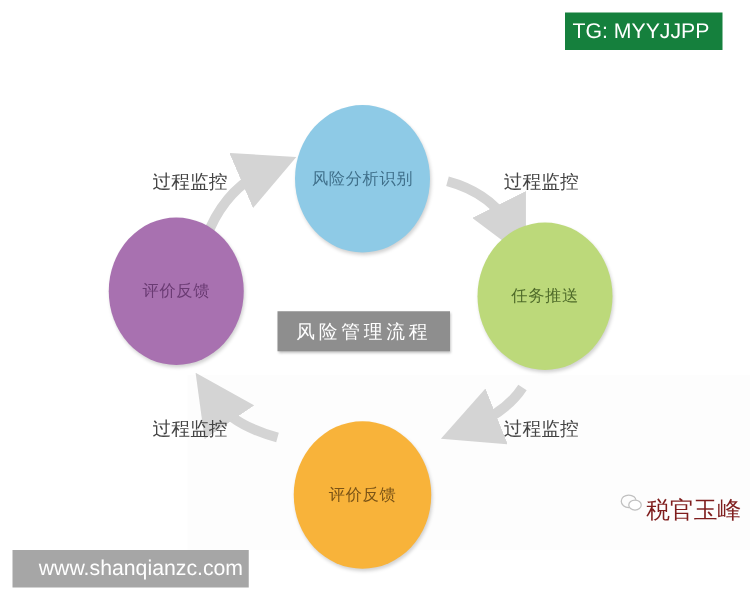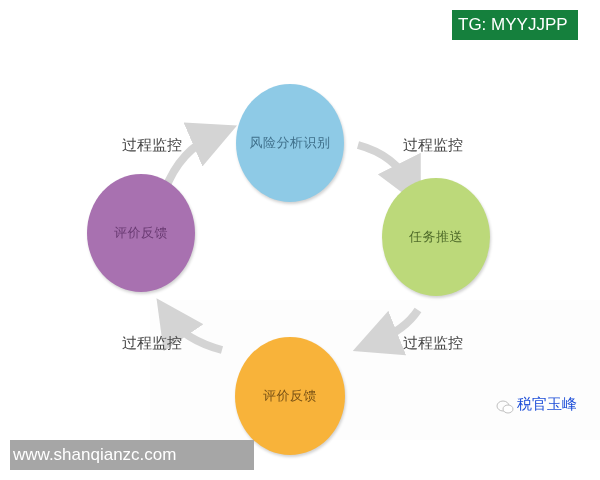--- a/index.html
+++ b/index.html
@@ -36,29 +36,29 @@
     position: absolute; font-size: 15px; color: #444;
   }
   .arrows { position: absolute; left: 0; top: 0; }
   .watermark-tg {
     position: absolute; left: 452px; top: 10px; width: 126px; height: 30px;
     background: #15803d; color: #ffffff;
     display: flex; align-items: center; padding-left: 6px; box-sizing: border-box;
     font-family: "Liberation Sans", sans-serif; font-size: 17px;
   }
   .watermark-url {
-    position: absolute; left: 10px; top: 440px; width: 244px; height: 30px;
+    position: absolute; left: 10px; top: 440px; width: 189px; height: 30px;
     background: #a6a6a6; color: #ffffff;
-    display: flex; align-items: center; padding-left: 3px; box-sizing: border-box;
+    display: flex; align-items: center; padding-left: 21px; box-sizing: border-box;
     font-family: "Liberation Sans", sans-serif; font-size: 17px;
   }
   .wechat-mark {
     position: absolute; left: 496px; top: 395px;
-    display: flex; align-items: flex-end; gap: 3px;
-    color: #1d4ed8; font-size: 15px;
+    display: flex; align-items: flex-start; gap: 3px;
+    color: #7f1d1d; font-size: 19px;
   }
   .wechat-icon { width: 18px; height: 14px; }
 </style>
 </head>
 <body>
 
 <div class="canvas">
   <div class="bg-panel"></div>
 
   <svg class="arrows" width="600" height="480">
@@ -83,20 +83,21 @@
   <div class="node node-right" style="background: rgb(188, 217, 122); color: rgb(79, 107, 42);">
     <span>任务推送</span>
   </div>
   <div class="node node-bottom" style="background: rgb(248, 179, 58); color: rgb(122, 83, 22);">
     <span>评价反馈</span>
   </div>
   <div class="node node-left" style="background: rgb(168, 113, 176); color: rgb(106, 59, 115);">
     <span>评价反馈</span>
   </div>
 
+  <div class="center-label">风险管理流程</div>
 
   <div class="arrow-label" style="left:122px; top:136px;">过程监控</div>
   <div class="arrow-label" style="left:403px; top:136px;">过程监控</div>
   <div class="arrow-label" style="left:403px; top:334px;">过程监控</div>
   <div class="arrow-label" style="left:122px; top:334px;">过程监控</div>
 
   <div class="wechat-mark">
     <svg class="wechat-icon" viewBox="0 0 18 14">
       <ellipse cx="7" cy="6" rx="6" ry="5" fill="none" stroke="#c0c0c0" stroke-width="1"></ellipse>
       <ellipse cx="12" cy="9" rx="5" ry="4" fill="#fff" stroke="#c0c0c0" stroke-width="1"></ellipse>

